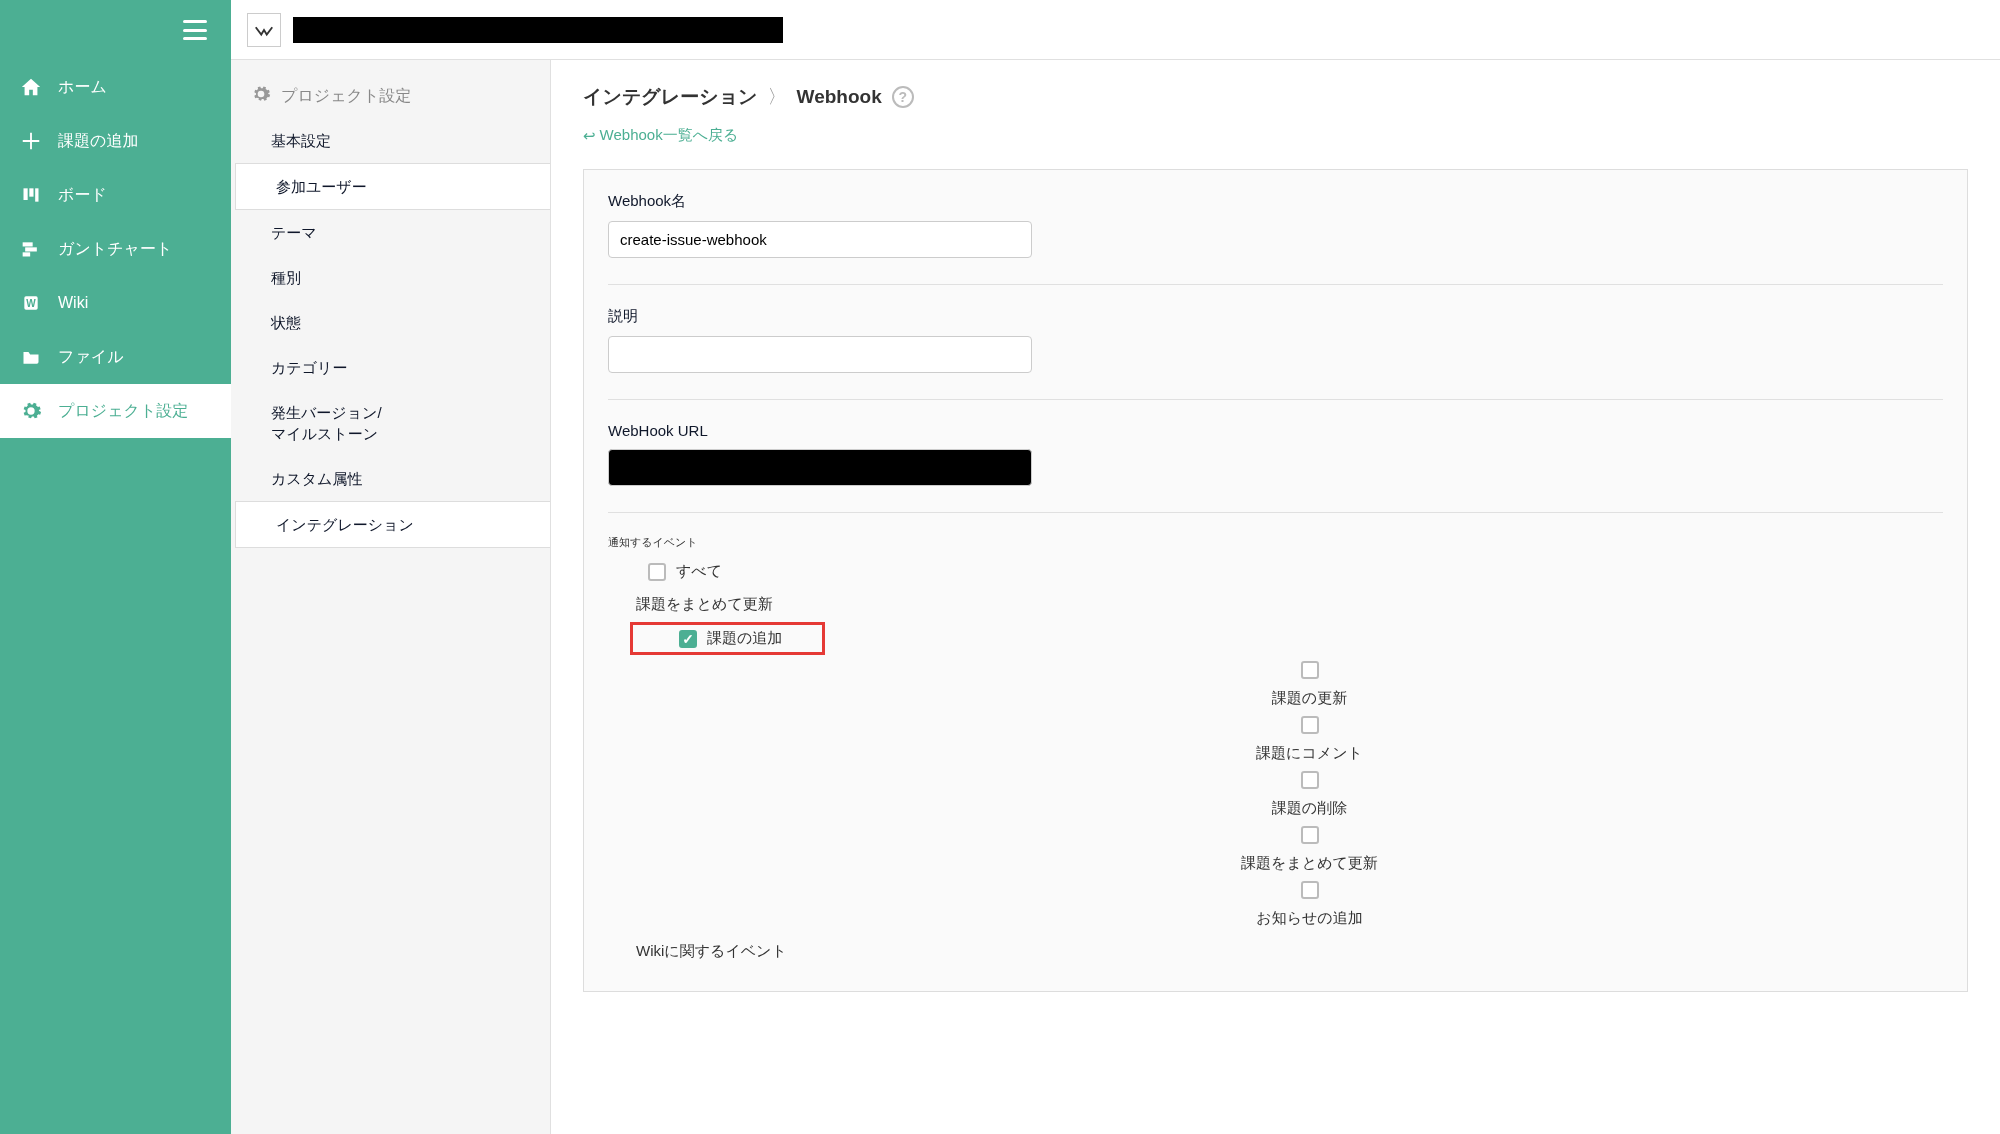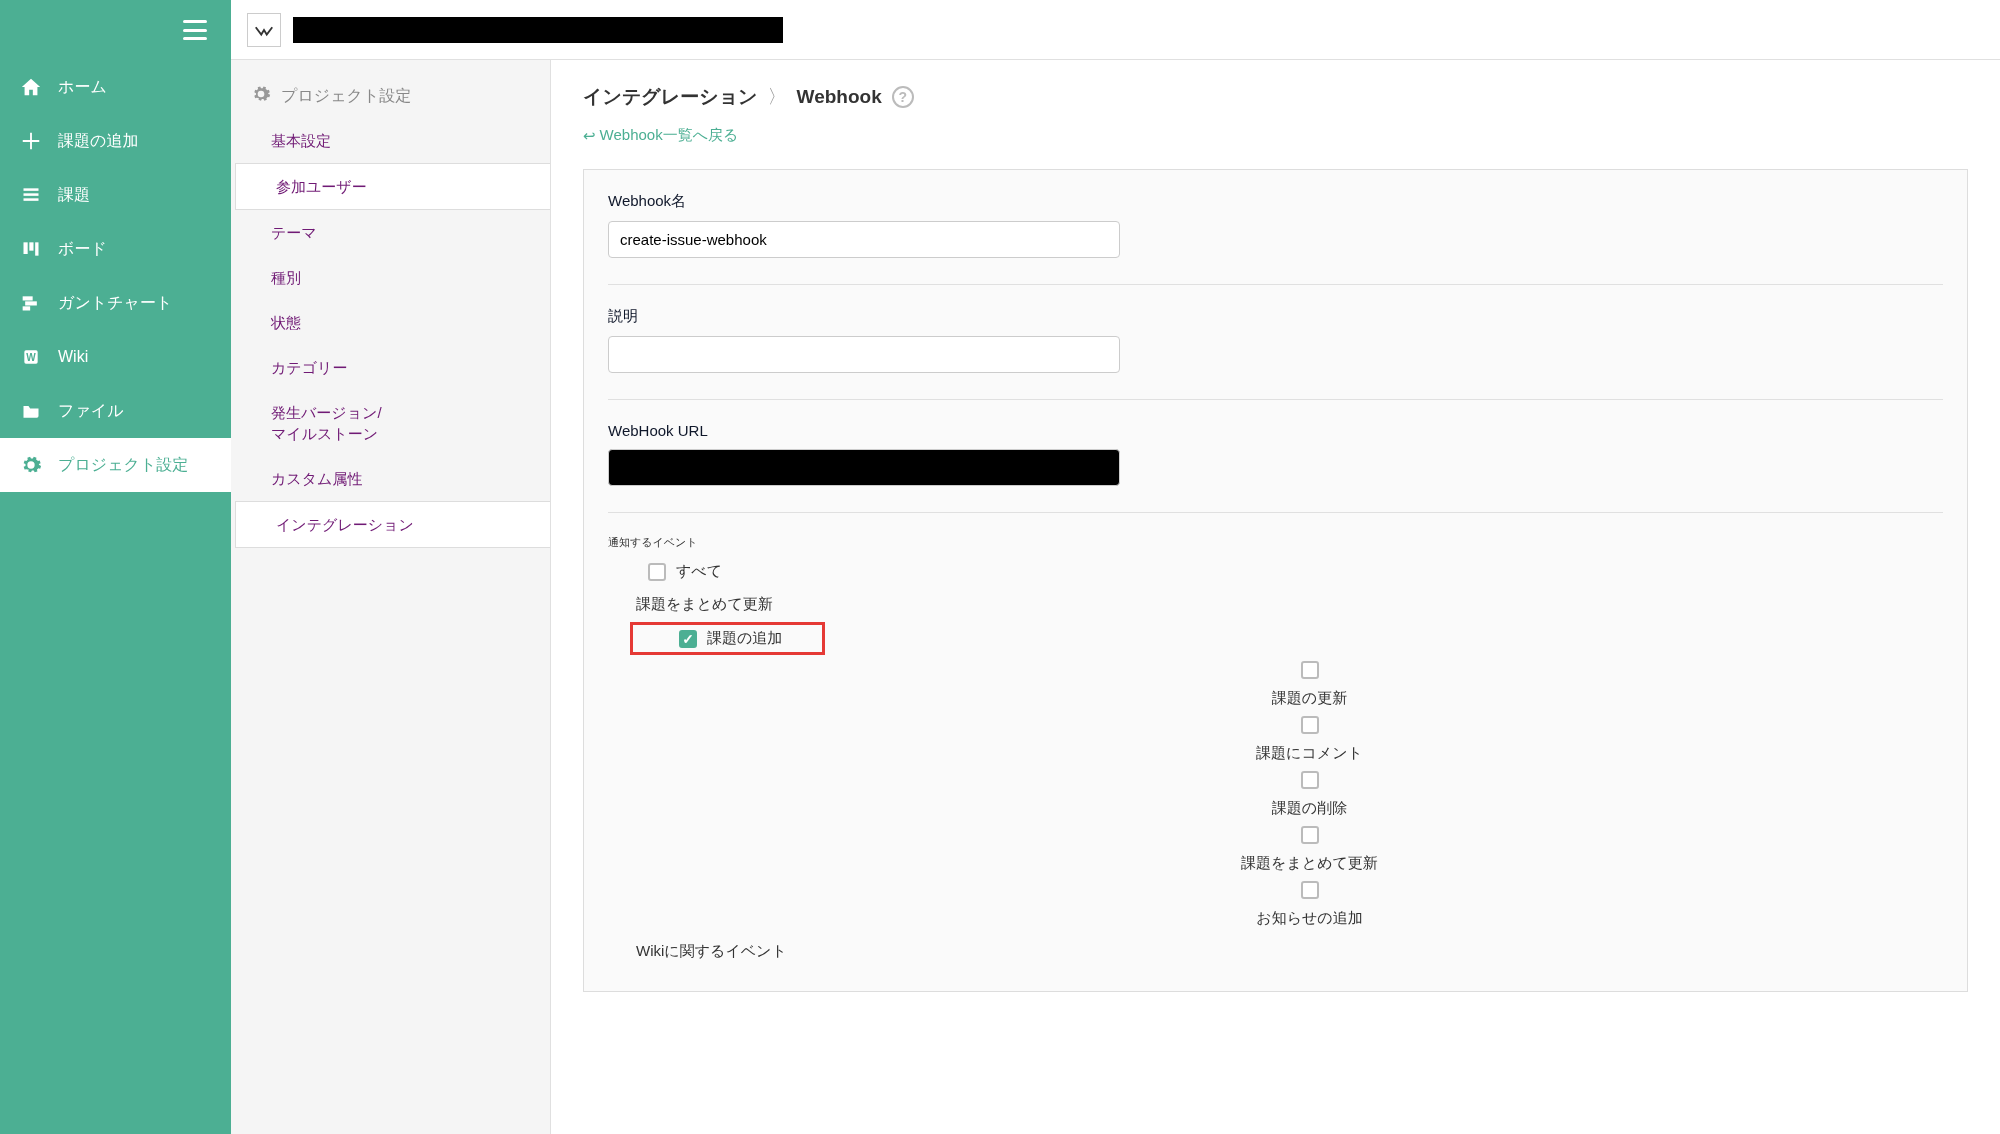--- a/index.html
+++ b/index.html
@@ -19,34 +19,34 @@
 .content { flex: 1; display: flex; flex-direction: column; overflow: hidden; }
 .topbar { height: 60px; display: flex; align-items: center; padding: 0 16px; gap: 12px; border-bottom: 1px solid #e0e0e0; }
 .logo-box { width: 34px; height: 34px; background: #fff; border: 1px solid #ccc; display: flex; align-items: center; justify-content: center; }
 .redacted { background: #000; height: 26px; flex: 0 0 490px; }
 
 .body { display: flex; flex: 1; overflow: hidden; }
 
 
 .settings-sidebar { width: 320px; background: #f5f5f5; border-right: 1px solid #e0e0e0; padding-top: 24px; }
 .settings-header { display: flex; align-items: center; gap: 10px; padding: 0 20px 10px; color: #888; font-size: 16px; font-weight: 500; }
-.settings-item { padding: 12px 20px 12px 40px; color: #701a75; font-size: 15px; cursor: pointer; line-height: 1.4; }
+.settings-item { padding: 12px 20px 12px 40px; color: #0f172a; font-size: 15px; cursor: pointer; line-height: 1.4; }
 .settings-item.active { background: #fff; border: 1px solid #ddd; border-right: none; margin-left: 4px; }
 
 
 .main { flex: 1; padding: 24px 32px; overflow-y: auto; }
 .breadcrumb { display: flex; align-items: center; gap: 10px; font-size: 19px; font-weight: 700; margin-bottom: 16px; }
 .breadcrumb .sep { color: #999; font-weight: 400; }
 .help-icon { width: 22px; height: 22px; border-radius: 50%; border: 2px solid #bbb; color: #bbb; display: inline-flex; align-items: center; justify-content: center; font-size: 14px; font-weight: 700; }
 .back-link { color: #4caf93; font-size: 15px; display: inline-flex; align-items: center; gap: 4px; cursor: pointer; margin-bottom: 24px; }
 
 .form-panel { border: 1px solid #ddd; background: #fafafa; padding: 22px 24px; }
 .form-group { margin-bottom: 26px; }
 .form-label { display: block; margin-bottom: 10px; font-size: 15px; color: #0f172a; }
-.text-input { width: 512px; max-width: 100%; padding: 9px 11px; border: 1px solid #ccc; border-radius: 4px; font-size: 15px; background: #fff; }
+.text-input { width: 424px; max-width: 100%; padding: 9px 11px; border: 1px solid #ccc; border-radius: 4px; font-size: 15px; background: #fff; }
 .text-input.redacted-input { background: #000; color: #000; }
 .divider { border: none; border-top: 1px solid #e0e0e0; margin: 0 0 22px; }
 
 .events-title { font-size: 11px; margin-bottom: 12px; }
 .checkbox-row { display: flex; align-items: center; gap: 10px; margin-bottom: 8px; font-size: 15px; padding-left: 40px; }
 .checkbox-row.indent2 { margin-left: 28px; flex-direction: column; }
 .checkbox { width: 18px; height: 18px; border: 2px solid #bbb; border-radius: 3px; background: #fff; display: inline-flex; align-items: center; justify-content: center; cursor: pointer; flex-shrink: 0; }
 .checkbox.checked { background: #4caf93; border-color: #4caf93; }
 .checkbox.checked::after { content: "✓"; color: #fff; font-size: 14px; font-weight: 700; }
 .group-label { font-size: 15px; margin: 14px 0 8px 28px; color: #333; }
@@ -77,30 +77,20 @@
       <span class="nav-icon">
           <svg viewBox="0 0 24 24" width="22" height="22" fill="#fff">
             <path d="M11 3h2v8h8v2h-8v8h-2v-8H3v-2h8z"></path>
           </svg>
         </span>
       <span>課題の追加</span>
     </div>
     <div class="nav-item">
       <span class="nav-icon">
           <svg viewBox="0 0 24 24" width="20" height="20" fill="#fff">
-            <rect x="3" y="4" width="18" height="3"></rect>
-            <rect x="3" y="10" width="18" height="3"></rect>
-            <rect x="3" y="16" width="18" height="3"></rect>
-          </svg>
-        </span>
-      <span>課題</span>
-    </div>
-    <div class="nav-item">
-      <span class="nav-icon">
-          <svg viewBox="0 0 24 24" width="20" height="20" fill="#fff">
             <rect x="3" y="4" width="5" height="14"></rect>
             <rect x="10" y="4" width="5" height="10"></rect>
             <rect x="17" y="4" width="4" height="16"></rect>
           </svg>
         </span>
       <span>ボード</span>
     </div>
     <div class="nav-item">
       <span class="nav-icon">
           <svg viewBox="0 0 24 24" width="20" height="20" fill="none" stroke="#fff" stroke-width="2">

